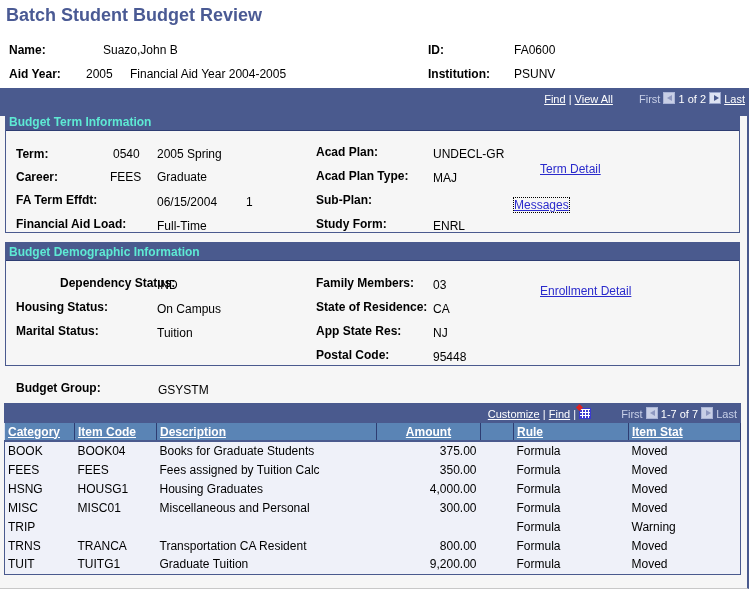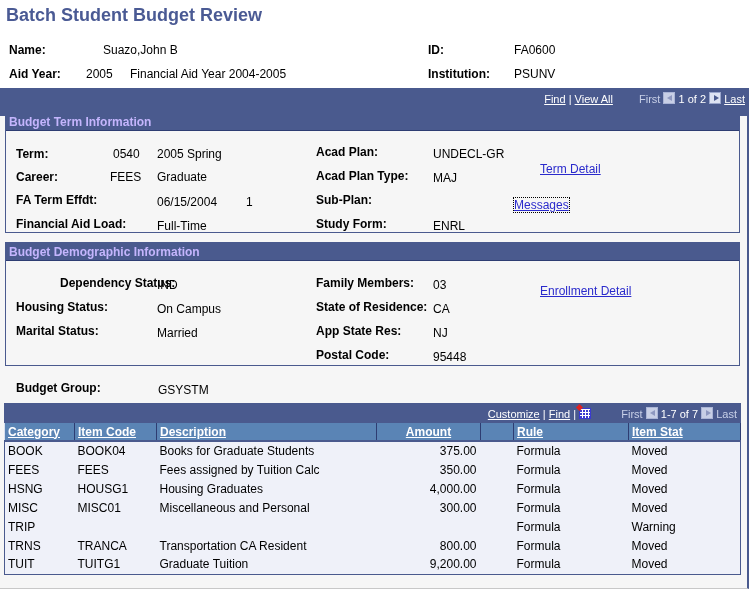--- a/index.html
+++ b/index.html
@@ -14,21 +14,21 @@
   .outer-bar { position: absolute; left: 0; top: 0; width: 749px; height: 28px; background: #4a5a8e; }
   .nav { font-size: 11px; color: #fff; }
   .nav a { color: #fff; }
   .nav .muted { color: #c8d0e8; }
   .arrow-btn { display: inline-block; width: 12px; height: 12px; background: #dde3f3; border: 1px solid #9aa6cc; vertical-align: -1px; position: relative; }
   .arrow-btn.left::after { content: ""; position: absolute; left: 3px; top: 2px; border-right: 5px solid #4a5a8e; border-top: 3.5px solid transparent; border-bottom: 3.5px solid transparent; }
   .arrow-btn.right::after { content: ""; position: absolute; left: 4px; top: 2px; border-left: 5px solid #4a5a8e; border-top: 3.5px solid transparent; border-bottom: 3.5px solid transparent; }
   .arrow-btn.disabled { background: #c8cfe6; border-color: #aab4d6; }
   .arrow-btn.disabled::after { border-right-color: #8e98c0; border-left-color: #8e98c0; }
   .group { position: absolute; border: 1px solid #4a5a8e; background: #f6f6f6; }
-  .group-hdr { height: 18px; background: #4a5a8e; color: #c4b5fd; font-weight: bold; font-size: 12px; padding: 2px 0 0 3px; border-bottom: 1px solid #2e3d72; }
+  .group-hdr { height: 18px; background: #4a5a8e; color: #5eead4; font-weight: bold; font-size: 12px; padding: 2px 0 0 3px; border-bottom: 1px solid #2e3d72; }
   .grid { position: absolute; left: 4px; top: 315px; width: 737px; height: 264px; }
   .grid-bar { position: absolute; left: 0; top: 0; width: 737px; height: 20px; background: #4a5a8e; }
   .grid-table { position: absolute; left: 0; top: 20px; width: 737px; border: 1px solid #4a5a8e; border-top: none; background: #eff1f9; border-collapse: collapse; }
   .grid-table th { background: #5a84b5; color: #fff; font-weight: bold; text-align: left; height: 18px; border-left: 1px solid #d8e0f0; border-right: 1px solid #2e3d72; padding: 0 3px; font-size: 12px; border-bottom: 2px solid #4a5a8e; }
   .grid-table th a { color: #fff; }
   .grid-table th.num { text-align: center; }
   .grid-table td { height: 19px; padding: 0 3px; font-size: 12px; }
   .grid-table td.num { text-align: right; padding-right: 4px; }
   .customize-icon { display: inline-block; width: 12px; height: 11px; background:
       repeating-linear-gradient(90deg, #3a3ad0 0 2px, #ffffff 2px 3px),
@@ -95,21 +95,21 @@
     <a class="abs link focus-link" style="left:508px; top:85px;">Messages</a>
   </div>
 
   <div class="group" style="left:5px; top:154px; width:735px; height:124px;">
     <div class="group-hdr">Budget Demographic Information</div>
     <div class="abs lbl" style="left:10px; top:33px;margin-left:44px;">Dependency Status:</div>
     <div class="abs val" style="left:151px; top:35px;">IND</div>
     <div class="abs lbl" style="left:10px; top:57px;">Housing Status:</div>
     <div class="abs val" style="left:151px; top:59px;">On Campus</div>
     <div class="abs lbl" style="left:10px; top:81px;">Marital Status:</div>
-    <div class="abs val" style="left:151px; top:83px;">Married</div>
+    <div class="abs val" style="left:151px; top:83px;">Tuition</div>
 
     <div class="abs lbl" style="left:310px; top:33px;">Family Members:</div>
     <div class="abs val" style="left:427px; top:35px;">03</div>
     <div class="abs lbl" style="left:310px; top:57px;">State of Residence:</div>
     <div class="abs val" style="left:427px; top:59px;">CA</div>
     <div class="abs lbl" style="left:310px; top:81px;">App State Res:</div>
     <div class="abs val" style="left:427px; top:83px;">NJ</div>
     <div class="abs lbl" style="left:310px; top:105px;">Postal Code:</div>
     <div class="abs val" style="left:427px; top:107px;">95448</div>
 

